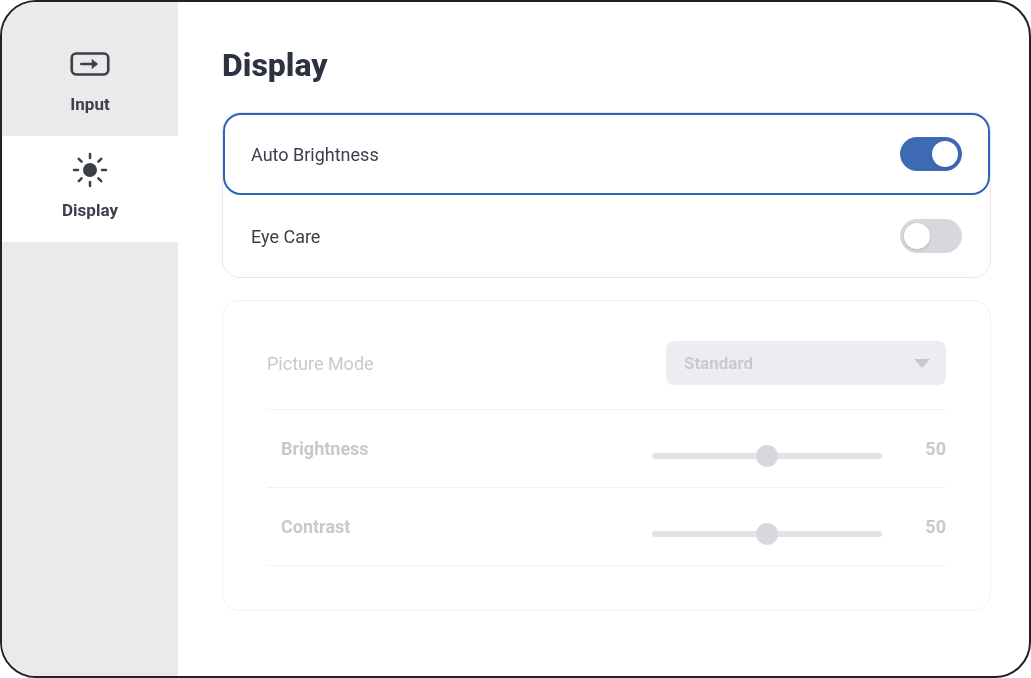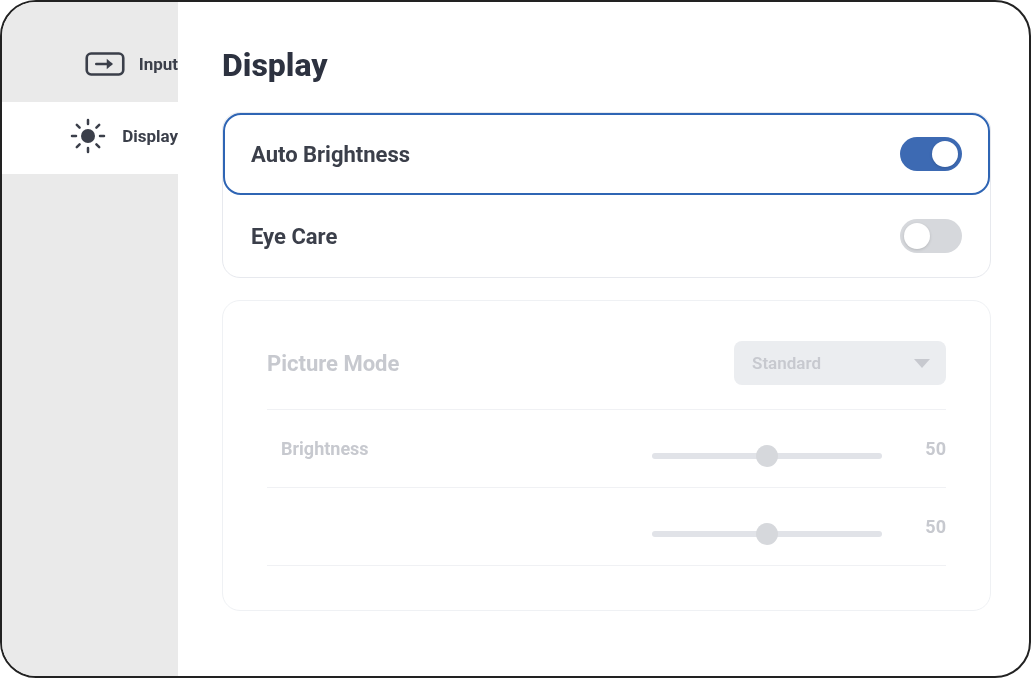--- a/index.html
+++ b/index.html
@@ -27,23 +27,23 @@
     }
     .sidebar {
       width: 176px;
       background: #eaeaea;
       display: flex;
       flex-direction: column;
       padding-top: 28px;
     }
     .sidebar-item {
       display: flex;
-      flex-direction: row;
-      align-items: center;
-      justify-content: flex-end;
+      flex-direction: column;
+      align-items: center;
+      justify-content: flex-start;
       padding: 18px 0 22px 0;
       gap: 14px;
       cursor: pointer;
     }
     .sidebar-item.active {
       background: #fff;
     }
     .sidebar-item-label {
       font-size: 17px;
       font-weight: 700;
@@ -80,22 +80,22 @@
       justify-content: space-between;
       padding: 24px 28px;
       min-height: 78px;
     }
     .row-selected {
       border: 2.5px solid #2f65b4;
       border-radius: 18px;
       padding: 22px 26px;
     }
     .row-label {
-      font-size: 22px;
-      font-weight: 700;
+      font-size: 18px;
+      font-weight: 400;
       color: #3b3f4a;
     }
     .card.disabled .row-label,
     .card.disabled .setting-value,
     .card.disabled .select-box {
       color: #c7c9cf;
     }
     .card.disabled {
       border: 1px solid #eff1f4;
     }
@@ -129,21 +129,21 @@
     .toggle.on .knob {
       right: 4px;
     }
     .toggle.off {
       background: #d6d8dc;
     }
     .toggle.off .knob {
       left: 4px;
     }
     .select-box {
-      width: 212px;
+      width: 280px;
       height: 44px;
       background: #ebedf0;
       border-radius: 8px;
       display: flex;
       align-items: center;
       justify-content: space-between;
       padding: 0 16px 0 18px;
       font-size: 17px;
       font-weight: 600;
       color: #c7c9cf;
@@ -270,20 +270,21 @@
         <div class="slider-wrap">
           <div class="slider">
             <div class="thumb" style="left:50%;"></div>
           </div>
           <span class="setting-value">50</span>
         </div>
       </div>
       <div class="hr"></div>
 
       <div class="setting-row">
+        <span class="setting-label">Contrast</span>
         <div class="slider-wrap">
           <div class="slider">
             <div class="thumb" style="left:50%;"></div>
           </div>
           <span class="setting-value">50</span>
         </div>
       </div>
       <div class="hr"></div>
 
       <div class="setting-row" style="padding-bottom:0; opacity:0.4;">

